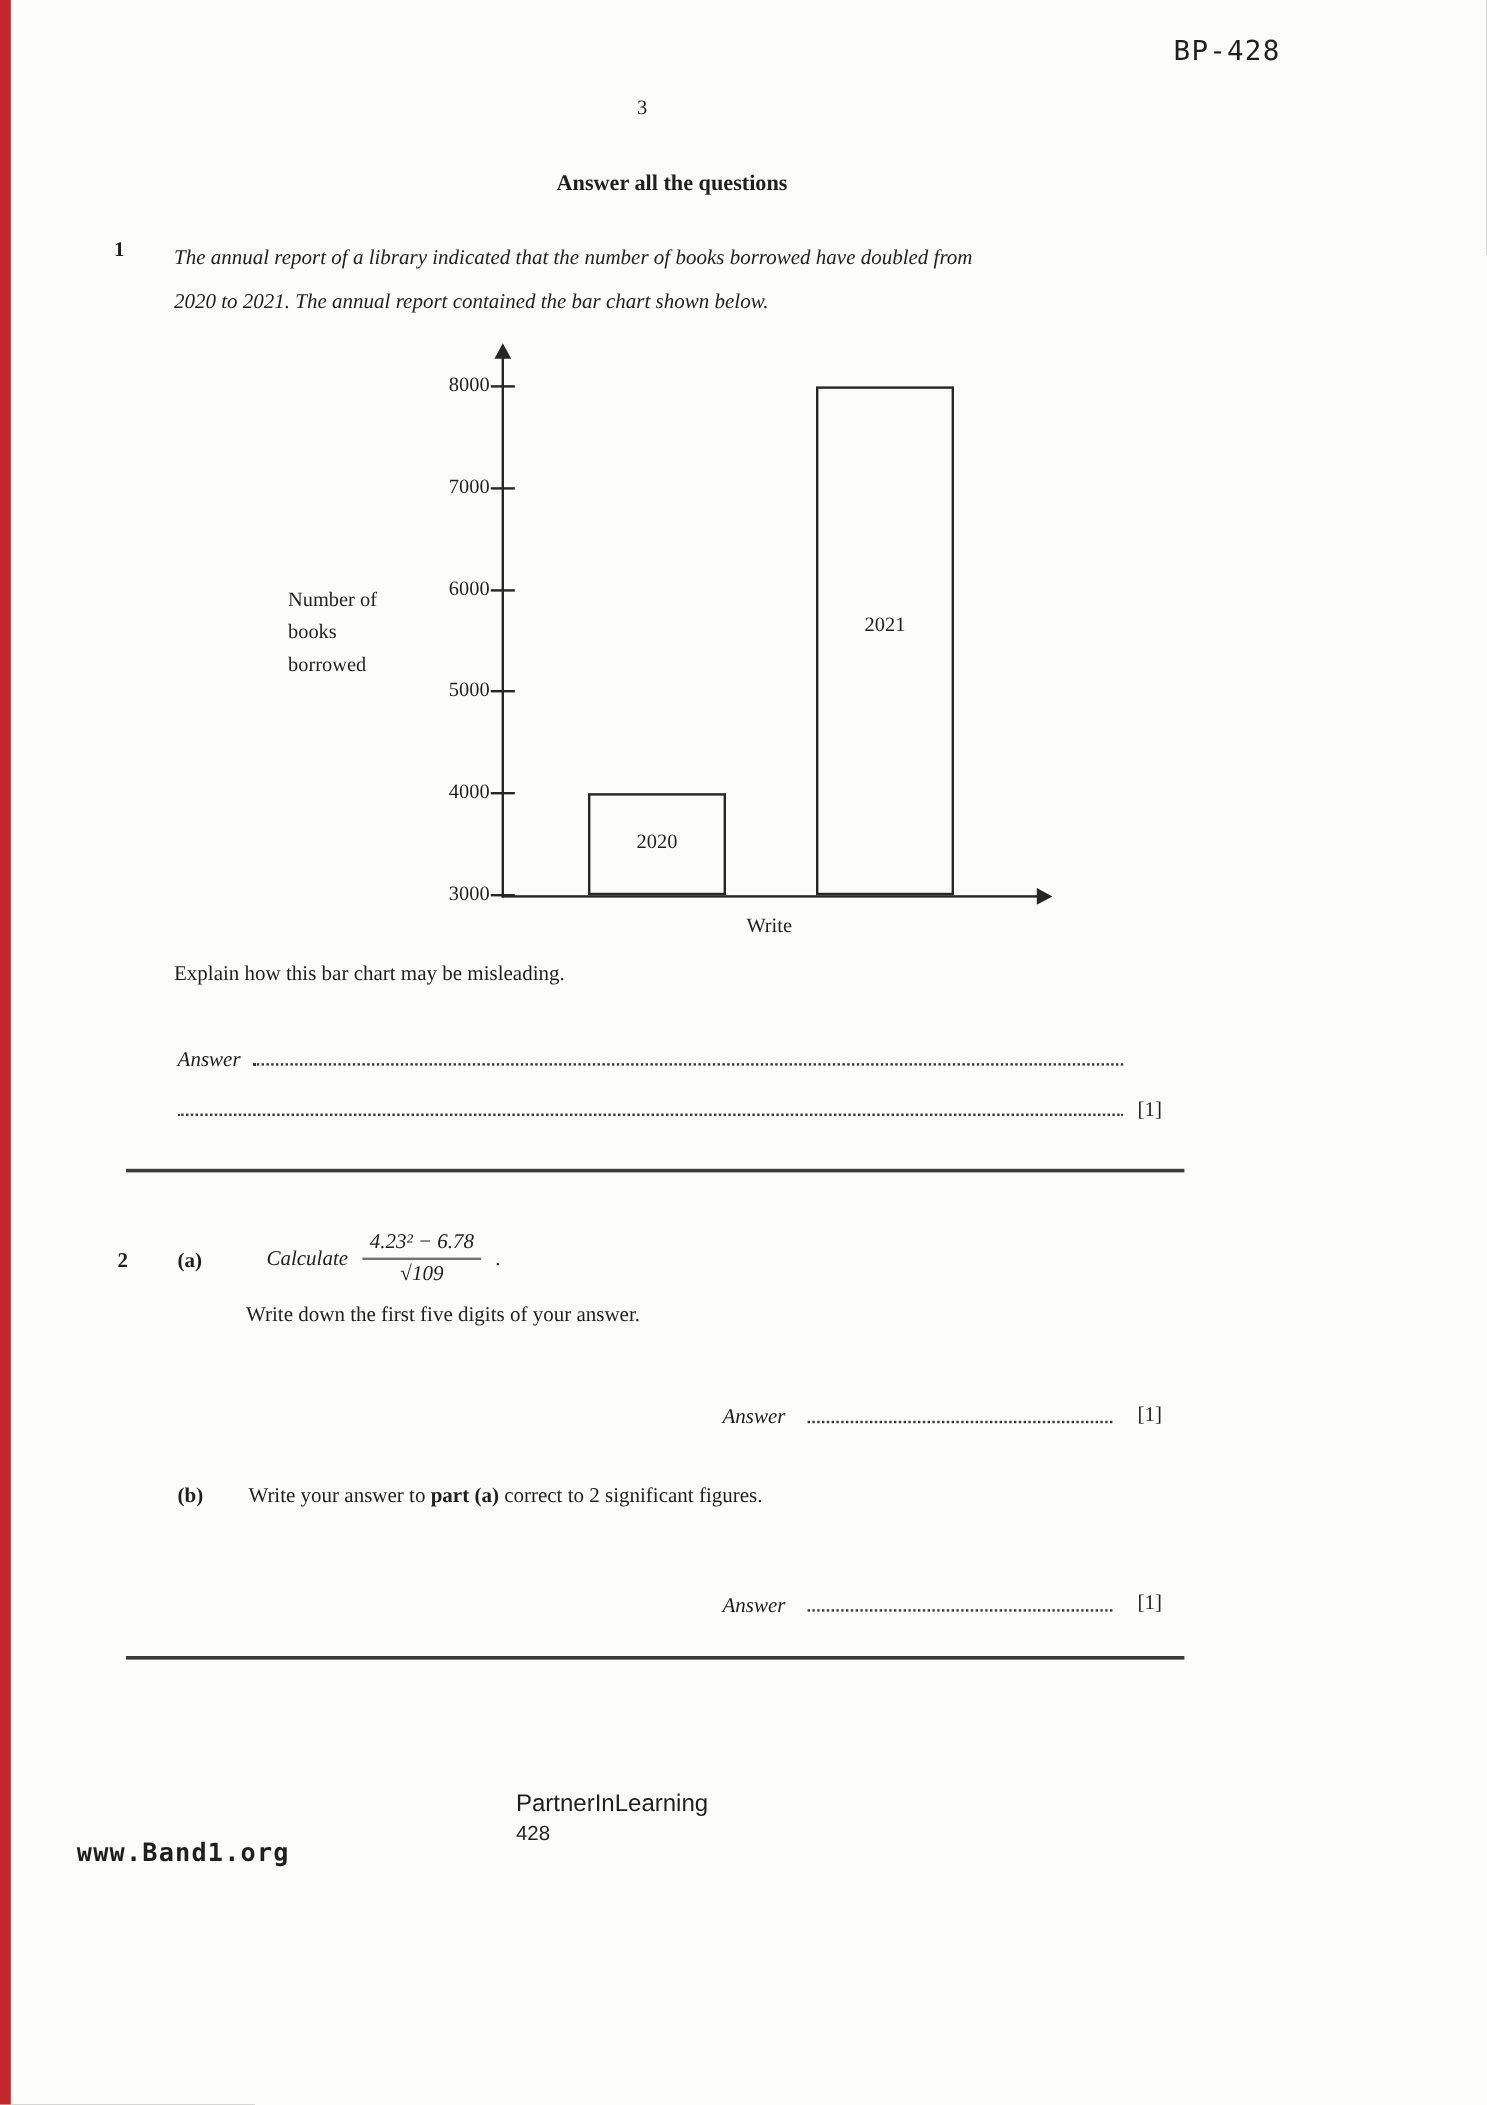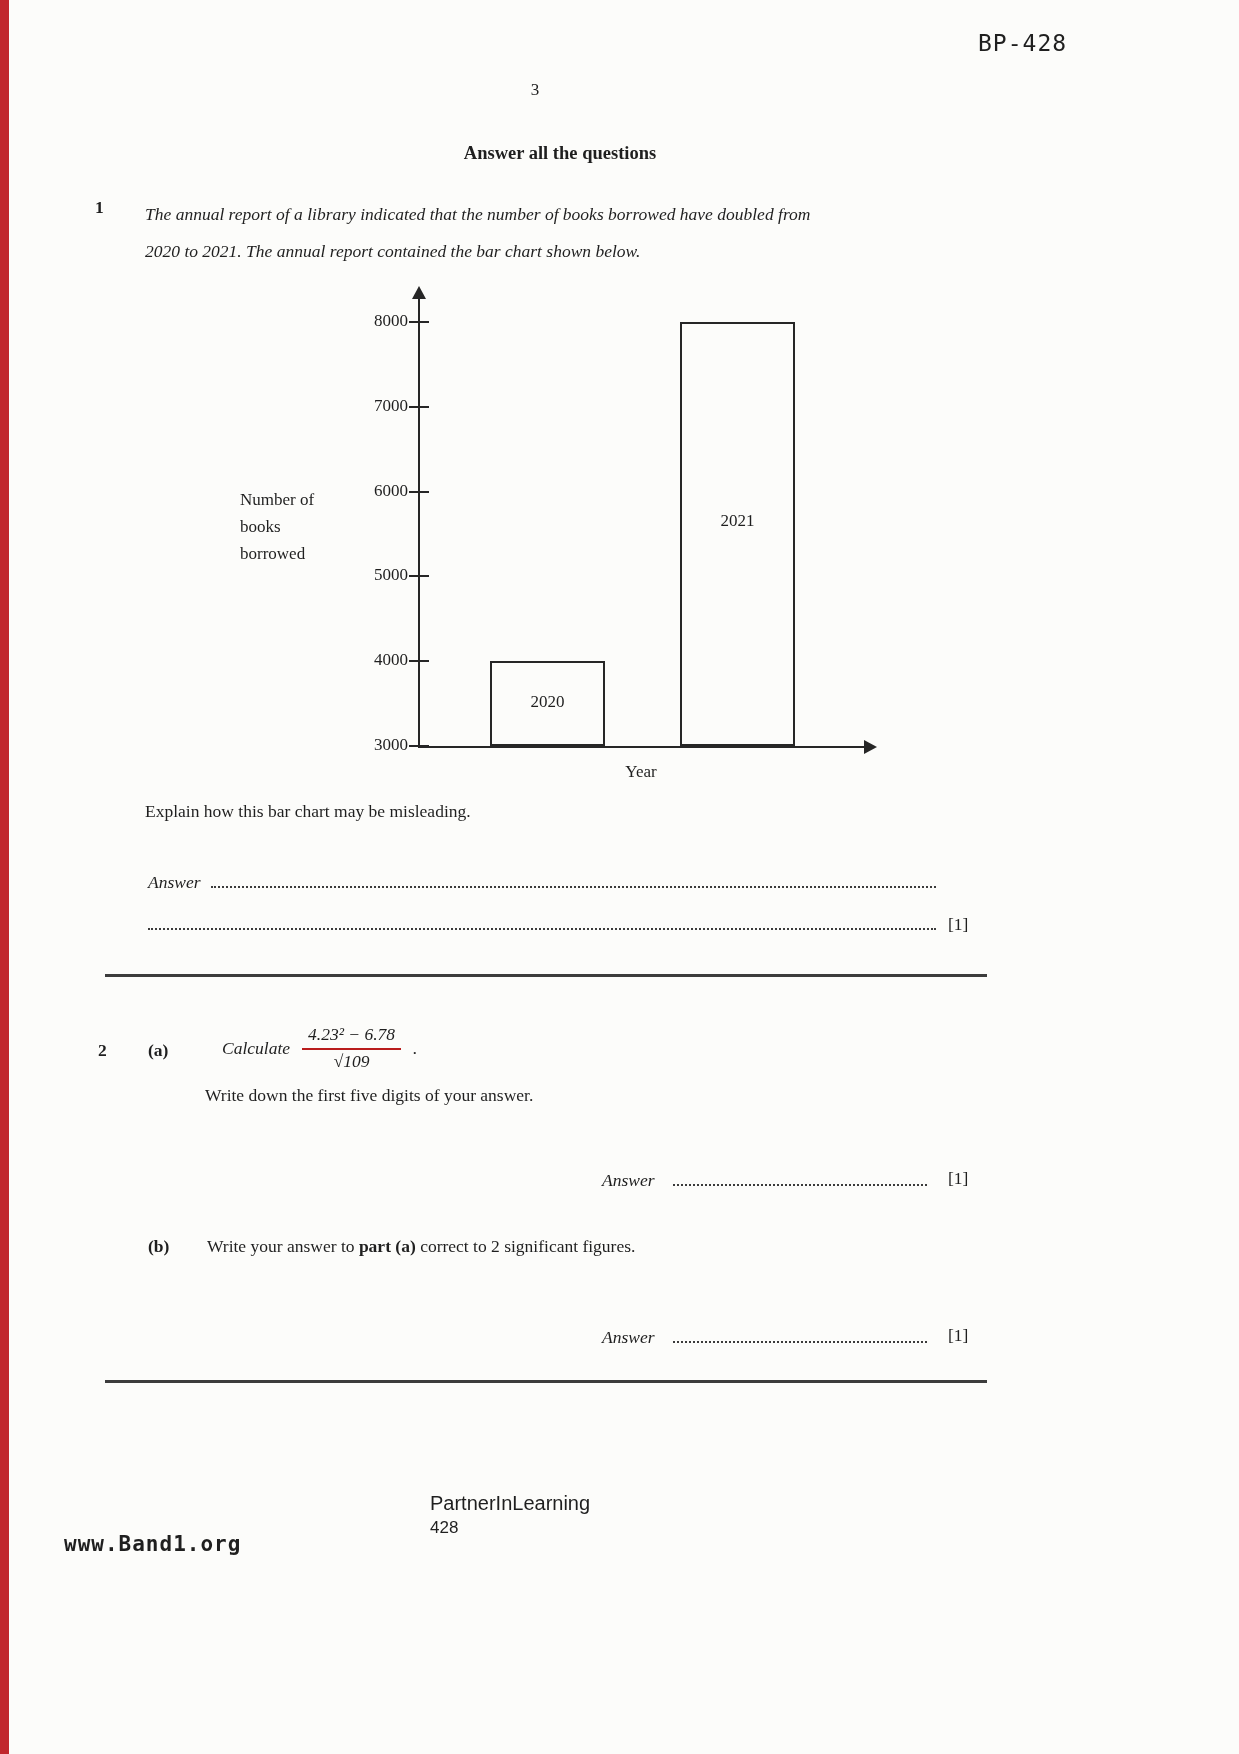--- a/index.html
+++ b/index.html
@@ -33,21 +33,21 @@
   .ytick-label { position:absolute; left:95px; width:75px; text-align:right; }
   .ytick-mark { position:absolute; left:171px; width:20px; height:2px; background:#262626; }
   .bar { position:absolute; border:2px solid #262626; background:transparent; }
   .bar-label { position:absolute; left:0; right:0; text-align:center; }
   .ylabel { position:absolute; left:2px; top:198px; width:98px; line-height:27px; }
   .xlabel { position:absolute; left:363px; top:474px; width:80px; text-align:center; }
 
   
   .calcrow { position:absolute; display:flex; align-items:center; gap:12px; }
   .frac { display:inline-block; text-align:center; line-height:1.25; }
-  .frac .num { border-bottom:2px solid #b91c1c; padding:0 6px 2px 6px; }
+  .frac .num { border-bottom:2px solid #737373; padding:0 6px 2px 6px; }
   .frac .den { padding-top:1px; }
 </style>
 </head>
 <body>
 
 <div class="page">
 
   <div class="red-stripe"></div>
 
   <div class="abs mono" style="left:978px; top:30px; font-size:23px; letter-spacing:1px;">BP-428</div>
@@ -61,21 +61,21 @@
     <div>The annual report of a library indicated that the number of books borrowed have doubled from</div>
     <div>2020 to 2021. The annual report contained the bar chart shown below.</div>
   </div>
 
   <div class="chart">
     <div class="ylabel">Number of books borrowed</div>
     <div class="axis-y"></div>
     <div class="arrow-up"></div>
     <div class="axis-x"></div>
     <div class="arrow-right"></div>
-    <div class="xlabel">Year</div>
+    <div class="xlabel">Write</div>
   <div class="ytick-label" style="top: 447px;">3000</div>
       <div class="ytick-mark" style="top: 457px;"></div>
       <div class="ytick-label" style="top: 362.2px;">4000</div>
       <div class="ytick-mark" style="top: 372.2px;"></div>
       <div class="ytick-label" style="top: 277.4px;">5000</div>
       <div class="ytick-mark" style="top: 287.4px;"></div>
       <div class="ytick-label" style="top: 192.6px;">6000</div>
       <div class="ytick-mark" style="top: 202.6px;"></div>
       <div class="ytick-label" style="top: 107.8px;">7000</div>
       <div class="ytick-mark" style="top: 117.8px;"></div>

